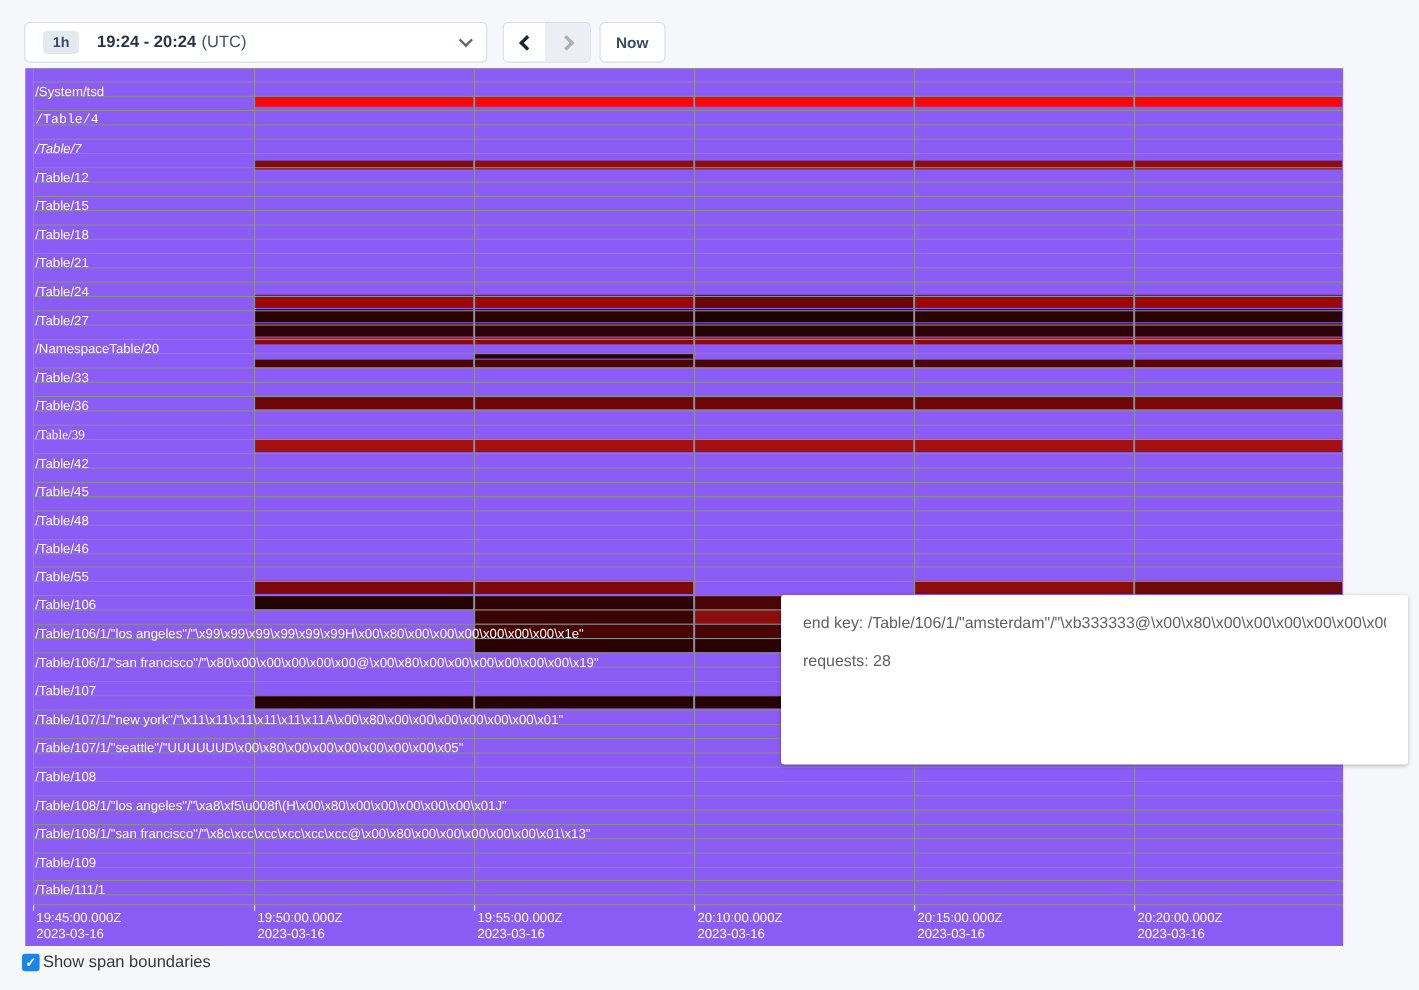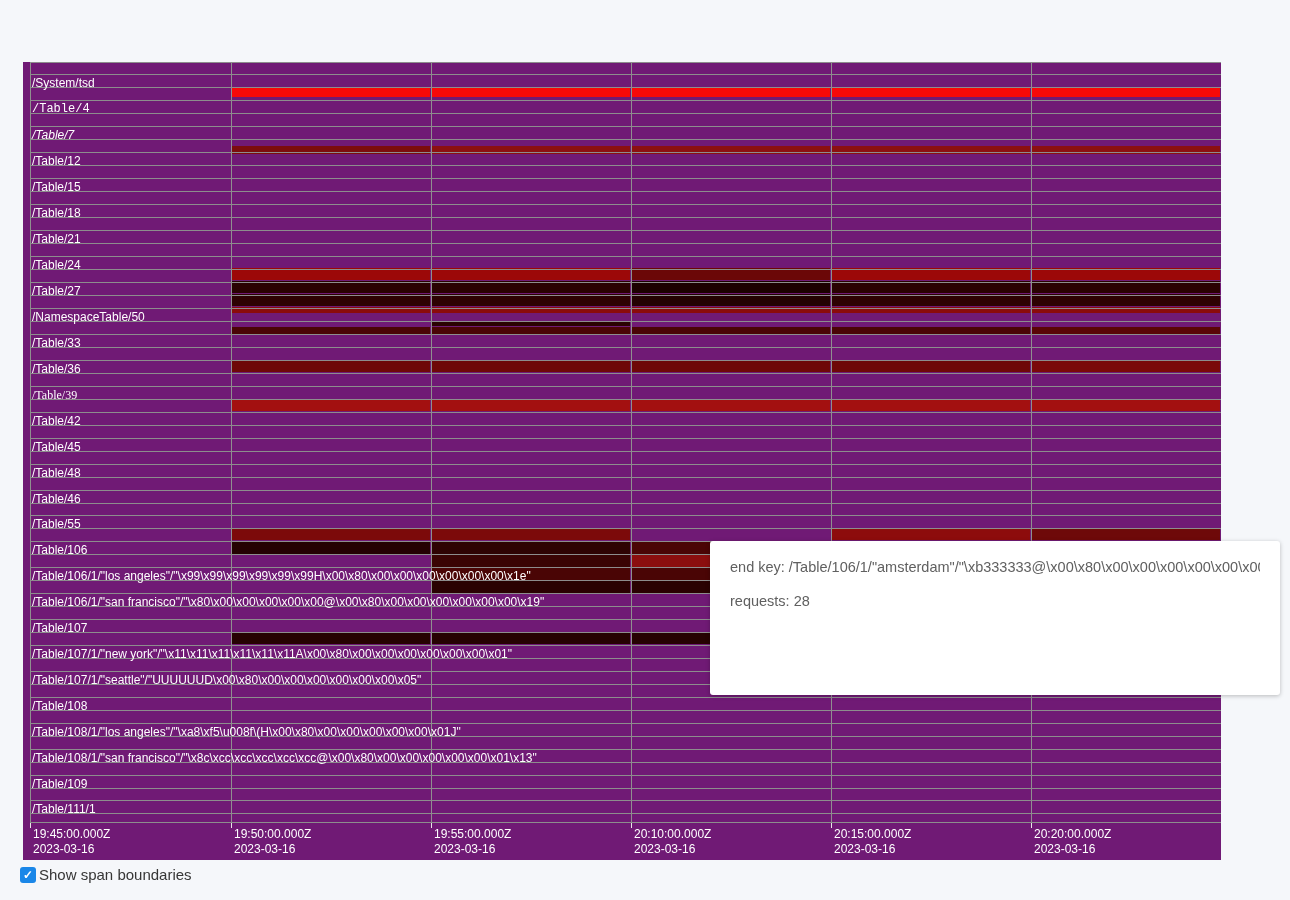--- a/index.html
+++ b/index.html
@@ -26,21 +26,21 @@
     border:1px solid #d6dbe6; border-radius:5px; background:#fff; display:flex; overflow:hidden; }
   .arrow-btn { width:50%; display:flex; align-items:center; justify-content:center; cursor:pointer; }
   .arrow-btn.prev { border-right:1px solid #d6dbe6; background:#fff; }
   .arrow-btn.next { background:#eceef3; }
   .now-btn { position:absolute; left:545px; top:20px; height:37px; min-width:57px;
     background:#fff; border:1px solid #d6dbe6; border-radius:5px;
     color:#3d4a63; font-weight:700; font-size:14px; display:flex; align-items:center;
     justify-content:center; padding:0 14px; cursor:pointer; }
 
   
-  .canvas { position:absolute; left:23px; top:62px; width:1198px; height:798px; background:#701a75; }
+  .canvas { position:absolute; left:23px; top:62px; width:1198px; height:798px; background:#8b5cf6; }
   .vline { position:absolute; width:1px; top:0; height:760px; background:#8f8f8f; }
   .hline { position:absolute; left:7px; width:1191px; height:1px; background:#8d8d8d; z-index:3; }
   .band  { position:absolute; z-index:2; }
   .span-label { position:absolute; left:9px; color:#fff; font-size:12px; z-index:4; white-space:nowrap; }
   .tickmark { position:absolute; width:1px; height:6px; top:760px; background:#e8e8e8; }
   .axis-label { position:absolute; top:765px; color:#fff; font-size:12px; line-height:15px; white-space:nowrap; z-index:4; }
 
   
   .tooltip { position:absolute; left:710px; top:541px; width:570px; height:154px;
     background:#fff; border-radius:3px; box-shadow:0 1px 4px rgba(0,0,0,0.25);
@@ -52,20 +52,38 @@
   .checkbox { width:16px; height:16px; background:#1a87e8; border-radius:3px;
     display:flex; align-items:center; justify-content:center; cursor:pointer; }
   .checkbox .mark { color:#fff; font-size:12px; font-weight:700; line-height:1; }
   .checkbox-label { color:#363636; font-size:15px; margin-left:3px; }
 </style>
 </head>
 <body>
 
 <div class="page">
 
+  <div class="toolbar">
+    <div class="time-select">
+      <span class="range-badge">1h</span>
+      <span class="range-text">19:24 - 20:24</span>
+      <span class="range-suffix">(UTC)</span>
+      <span class="spacer"></span>
+      <span class="chev down"></span>
+    </div>
+    <div class="arrow-group">
+      <div class="arrow-btn prev">
+        <span class="chev left"></span>
+      </div>
+      <div class="arrow-btn next">
+        <span class="chev right"></span>
+      </div>
+    </div>
+    <div class="now-btn">Now</div>
+  </div>
 
   <div class="canvas" id="heat">
       <div class="vline" style="left: 7px;"></div>
       <div class="vline" style="left: 208px;"></div>
       <div class="vline" style="left: 408px;"></div>
       <div class="vline" style="left: 608px;"></div>
       <div class="vline" style="left: 808px;"></div>
       <div class="vline" style="left: 1008px;"></div>
       <div class="hline" style="top: 0px;"></div>
       <div class="hline" style="top: 12px;"></div>
@@ -201,21 +219,21 @@
       <div class="band" style="left: 1009px; width: 188px; top: 570px; height: 12px; background: rgb(38, 2, 2);"></div>
       <div class="span-label" style="top: 14px;">/System/tsd</div>
       <div class="span-label" style="top: 40px; font-family: Liberation Mono, monospace;">/Table/4</div>
       <div class="span-label" style="top: 66px; font-style: italic;">/Table/7</div>
       <div class="span-label" style="top: 92px;">/Table/12</div>
       <div class="span-label" style="top: 118px;">/Table/15</div>
       <div class="span-label" style="top: 144px;">/Table/18</div>
       <div class="span-label" style="top: 170px;">/Table/21</div>
       <div class="span-label" style="top: 196px;">/Table/24</div>
       <div class="span-label" style="top: 222px;">/Table/27</div>
-      <div class="span-label" style="top: 248px;">/NamespaceTable/50</div>
+      <div class="span-label" style="top: 248px;">/NamespaceTable/20</div>
       <div class="span-label" style="top: 274px;">/Table/33</div>
       <div class="span-label" style="top: 300px;">/Table/36</div>
       <div class="span-label" style="top: 326px; font-family: Liberation Serif, serif;">/Table/39</div>
       <div class="span-label" style="top: 352px;">/Table/42</div>
       <div class="span-label" style="top: 378px;">/Table/45</div>
       <div class="span-label" style="top: 404px;">/Table/48</div>
       <div class="span-label" style="top: 430px;">/Table/46</div>
       <div class="span-label" style="top: 455px;">/Table/55</div>
       <div class="span-label" style="top: 481px;">/Table/106</div>
       <div class="span-label" style="top: 507px;">/Table/106/1/"los angeles"/"\x99\x99\x99\x99\x99\x99H\x00\x80\x00\x00\x00\x00\x00\x00\x1e"</div>

